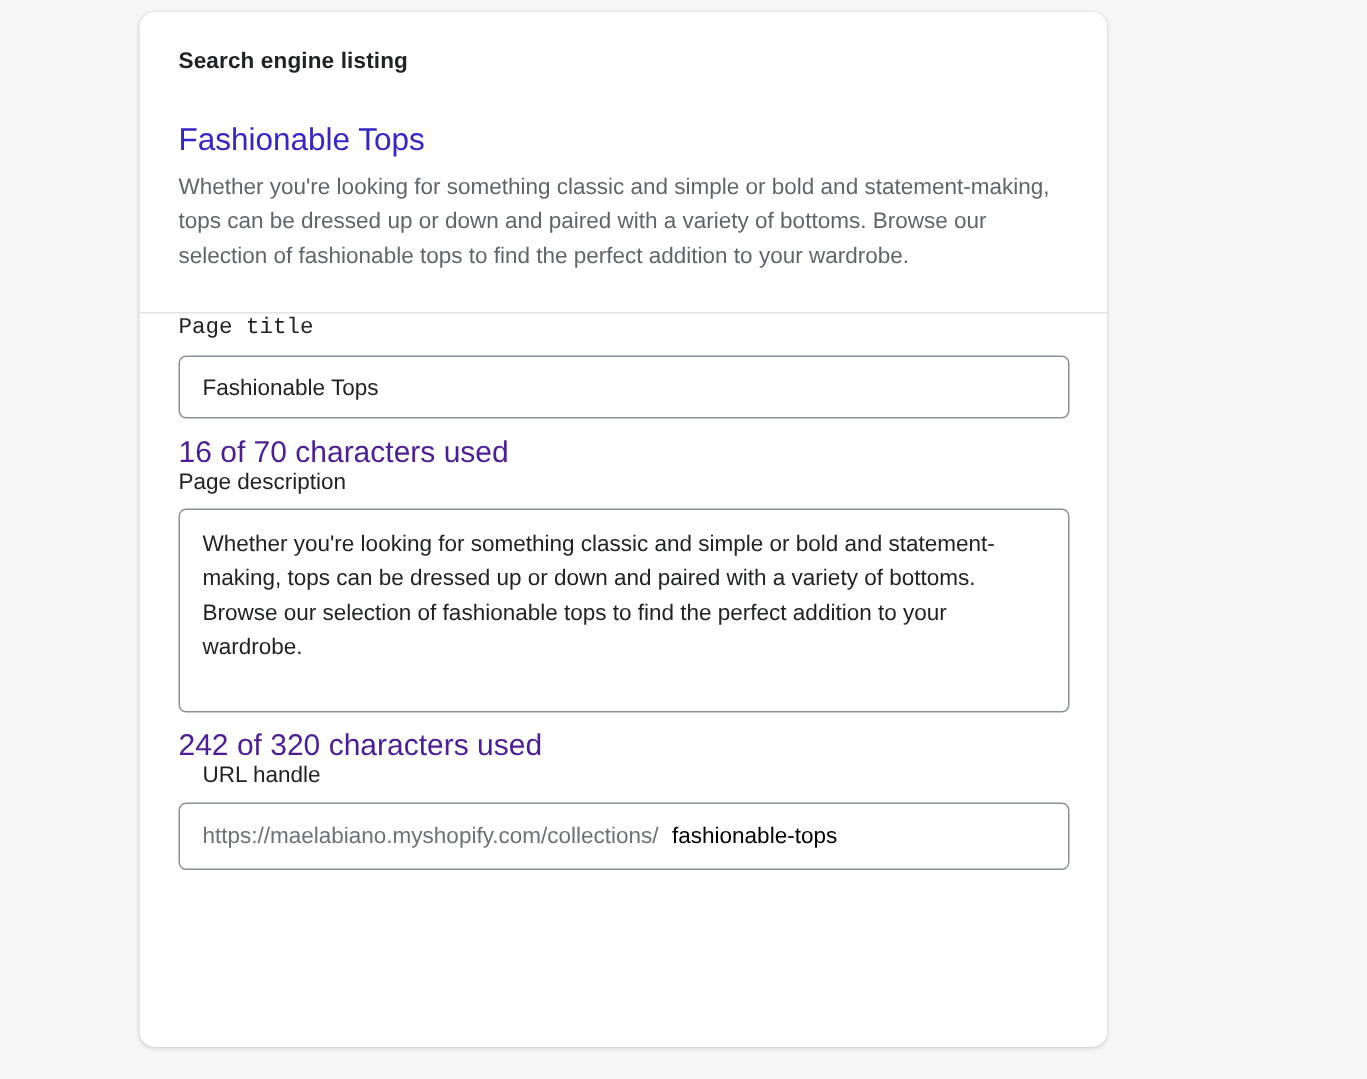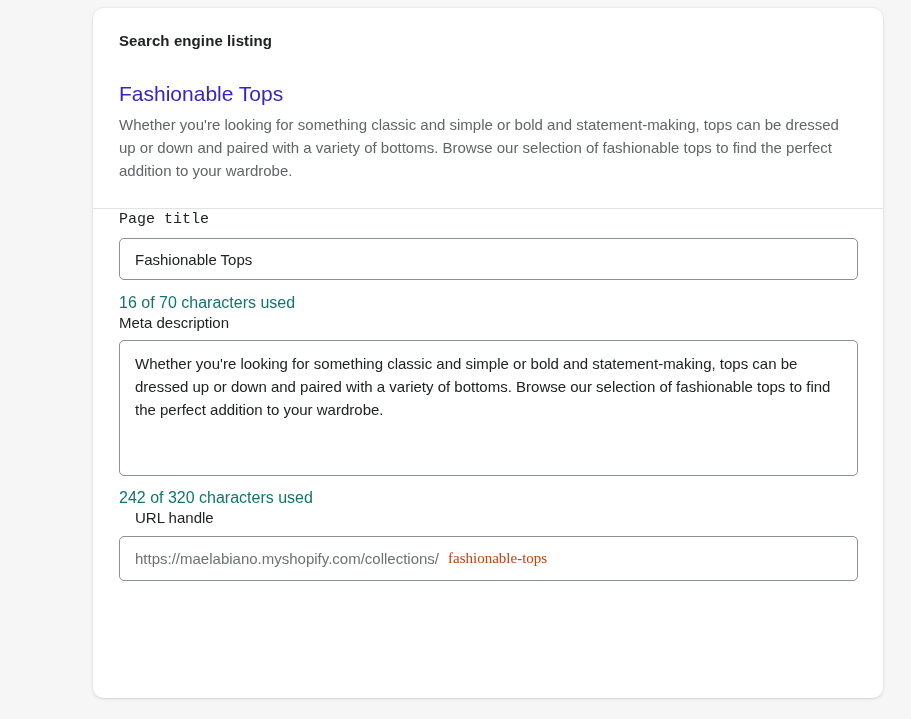--- a/index.html
+++ b/index.html
@@ -13,21 +13,21 @@
   .page {
     position: relative;
     width: 911px;
     height: 719px;
     background: #f6f6f7;
   }
   .card {
     position: absolute;
     left: 93px;
     top: 8px;
-    width: 790px;
+    width: 645px;
     height: 690px;
     background: #ffffff;
     border-radius: 10px;
     box-shadow: 0 0 2px rgba(0,0,0,0.08), 0 1px 3px rgba(0,0,0,0.12);
     padding: 24px 0 0 0;
   }
   .card-inner { padding: 0 25px 0 26px; }
 
   .card-heading {
     font-size: 15px;
@@ -100,22 +100,22 @@
     font-family: "Liberation Sans", "DejaVu Sans", sans-serif;
     font-size: 15px;
     line-height: 23px;
     color: #202223;
     background: #ffffff;
     resize: none;
     outline: none;
   }
   .helper-text {
     margin-top: 13px;
-    font-size: 16px;
-    color: #0f766e;
+    font-size: 20px;
+    color: #4c1d95;
     line-height: 20px;
   }
   .helper-meta { margin-top: 12px; }
 
   .prefix-input-wrap {
     margin-top: 8px;
     display: flex;
     align-items: center;
     width: 100%;
     height: 45px;
@@ -127,23 +127,23 @@
   .prefix-text {
     font-size: 15px;
     color: #6d7175;
     white-space: nowrap;
     flex: 0 0 auto;
   }
   .prefix-input-wrap input {
     flex: 1 1 auto;
     border: none;
     outline: none;
-    font-family: Liberation Serif, serif;
+    font-family: Liberation Sans, sans-serif;
     font-size: 15px;
-    color: #c2410c;
+    color: #000000;
     margin-left: 9px;
     min-width: 0;
     background: transparent;
   }
 </style>
 </head>
 <body>
 
 <div class="page">
   <section class="card">
@@ -157,21 +157,21 @@
       </div>
     </div>
 
     <div class="divider"></div>
 
     <div class="card-inner">
       <label class="field-label label-pagetitle">Page title</label>
       <input class="text-input" type="text" value="Fashionable Tops" style="">
       <div class="helper-text">16 of 70 characters used</div>
 
-      <label class="field-label label-meta">Meta description</label>
+      <label class="field-label label-meta">Page description</label>
       <textarea class="textarea-input" style="">Whether you're looking for something classic and simple or bold and statement-making, tops can be dressed up or down and paired with a variety of bottoms. Browse our selection of fashionable tops to find the perfect addition to your wardrobe.</textarea>
       <div class="helper-text helper-meta">242 of 320 characters used</div>
 
       <label class="field-label label-urlhandle">URL handle</label>
       <div class="prefix-input-wrap">
         <span class="prefix-text">https://maelabiano.myshopify.com/collections/</span>
         <input type="text" value="fashionable-tops" style="">
       </div>
     </div>
 

